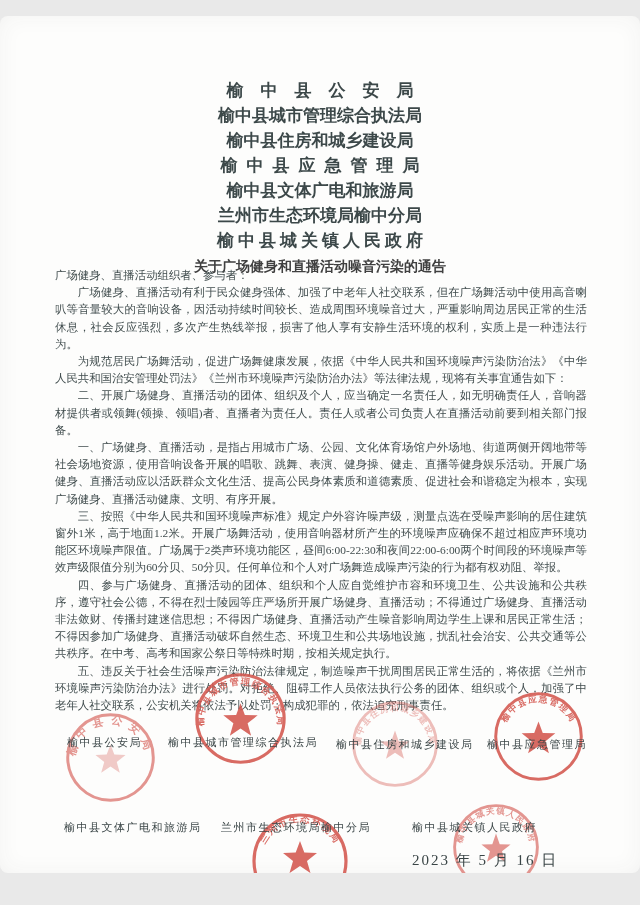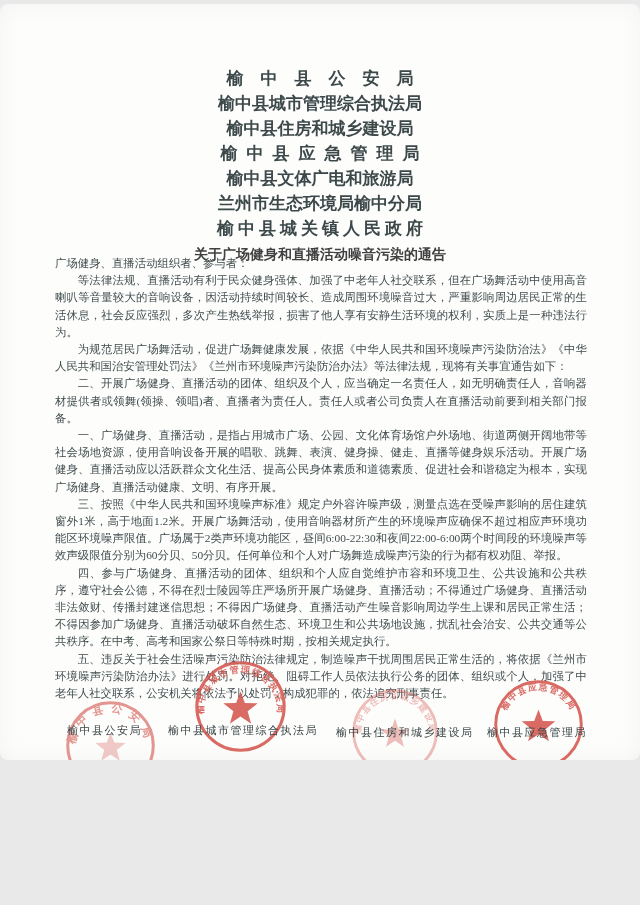--- a/index.html
+++ b/index.html
@@ -1,17 +1,17 @@
 <!DOCTYPE html>
 <html><head>
 <meta charset="utf-8">
 <style>
   html,body { margin:0; padding:0; background:#e9e9e9; }
   .page {
-    position:relative; width:640px; height:756px; margin:4px auto;
+    position:relative; width:640px; height:857px; margin:16px auto;
     background:#fdfdfc; overflow:hidden;
     font-family:"Liberation Serif","DejaVu Serif",serif;
     box-shadow: inset 0 0 22px rgba(60,60,60,0.05);
     border-radius: 8px;
   }
   
   .doc-header { position:absolute; top:62px; left:0; width:100%; color:#3c4849; }
   .hline {
     width:206px; margin:0 auto; font-size:17px; font-weight:bold;
     line-height:25px; text-align:justify; text-align-last:justify;
@@ -72,21 +72,21 @@
     <div class="hline full">榆中县住房和城乡建设局</div>
     <div class="hline sp8">榆中县应急管理局</div>
     <div class="hline full">榆中县文体广电和旅游局</div>
     <div class="hline full">兰州市生态环境局榆中分局</div>
     <div class="hline sp10">榆中县城关镇人民政府</div>
     <div class="notice-title">关于广场健身和直播活动噪音污染的通告</div>
   </div>
 
   <div class="doc-body">
     <p class="no-indent">广场健身、直播活动组织者、参与者：</p>
-    <p>等法律法规、直播活动有利于民众健身强体、加强了中老年人社交联系，但在广场舞活动中使用高音喇叭等音量较大的音响设备，因活动持续时间较长、造成周围环境噪音过大，严重影响周边居民正常的生活休息，社会反应强烈，多次产生热线举报，损害了他人享有安静生活环境的权利，实质上是一种违法行为。</p>
+    <p>广场健身、直播活动有利于民众健身强体、加强了中老年人社交联系，但在广场舞活动中使用高音喇叭等音量较大的音响设备，因活动持续时间较长、造成周围环境噪音过大，严重影响周边居民正常的生活休息，社会反应强烈，多次产生热线举报，损害了他人享有安静生活环境的权利，实质上是一种违法行为。</p>
     <p>为规范居民广场舞活动，促进广场舞健康发展，依据《中华人民共和国环境噪声污染防治法》《中华人民共和国治安管理处罚法》《兰州市环境噪声污染防治办法》等法律法规，现将有关事宜通告如下：</p>
     <p>二、开展广场健身、直播活动的团体、组织及个人，应当确定一名责任人，如无明确责任人，音响器材提供者或领舞(领操、领唱)者、直播者为责任人。责任人或者公司负责人在直播活动前要到相关部门报备。</p>
     <p>一、广场健身、直播活动，是指占用城市广场、公园、文化体育场馆户外场地、街道两侧开阔地带等社会场地资源，使用音响设备开展的唱歌、跳舞、表演、健身操、健走、直播等健身娱乐活动。开展广场健身、直播活动应以活跃群众文化生活、提高公民身体素质和道德素质、促进社会和谐稳定为根本，实现广场健身、直播活动健康、文明、有序开展。</p>
     <p>三、按照《中华人民共和国环境噪声标准》规定户外容许噪声级，测量点选在受噪声影响的居住建筑窗外1米，高于地面1.2米。开展广场舞活动，使用音响器材所产生的环境噪声应确保不超过相应声环境功能区环境噪声限值。广场属于2类声环境功能区，昼间6:00-22:30和夜间22:00-6:00两个时间段的环境噪声等效声级限值分别为60分贝、50分贝。任何单位和个人对广场舞造成噪声污染的行为都有权劝阻、举报。</p>
     <p>四、参与广场健身、直播活动的团体、组织和个人应自觉维护市容和环境卫生、公共设施和公共秩序，遵守社会公德，不得在烈士陵园等庄严场所开展广场健身、直播活动；不得通过广场健身、直播活动非法敛财、传播封建迷信思想；不得因广场健身、直播活动产生噪音影响周边学生上课和居民正常生活；不得因参加广场健身、直播活动破坏自然生态、环境卫生和公共场地设施，扰乱社会治安、公共交通等公共秩序。在中考、高考和国家公祭日等特殊时期，按相关规定执行。</p>
     <p>五、违反关于社会生活噪声污染防治法律规定，制造噪声干扰周围居民正常生活的，将依据《兰州市环境噪声污染防治办法》进行处罚。对拒绝、阻碍工作人员依法执行公务的团体、组织或个人，加强了中老年人社交联系，公安机关将依法予以处罚；构成犯罪的，依法追究刑事责任。</p>
   </div>
 
   <div class="seal soft seal--big" style="left:64px; top:695px; width:93px; height:93px;">
     <svg viewBox="0 0 100 100">

